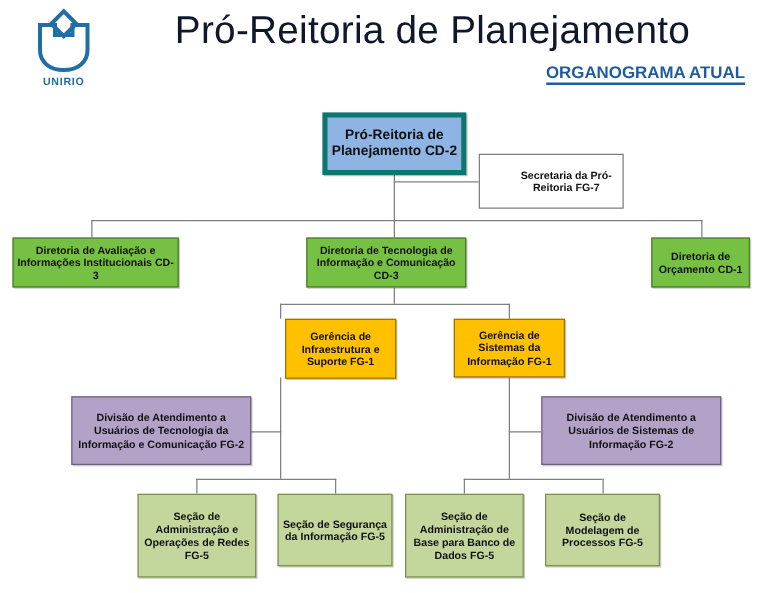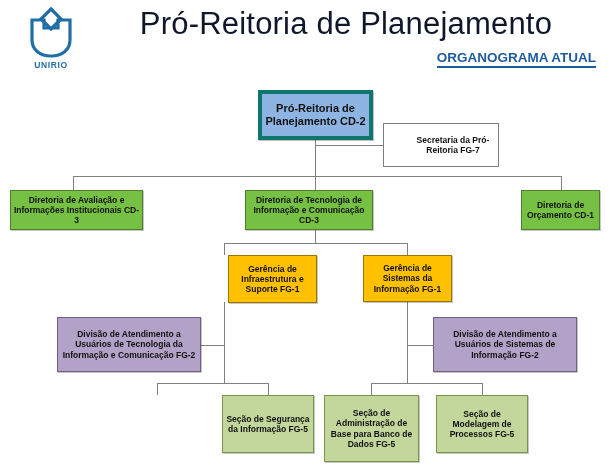--- a/index.html
+++ b/index.html
@@ -156,20 +156,23 @@
   </div>
 
   <div class="node n-purple" style="left:57px;top:317px;width:144px;height:55px;">
     <span class="lbl">Divisão de Atendimento a Usuários de Tecnologia da Informação e Comunicação FG-2</span>
   </div>
 
   <div class="node n-purple" style="left:433px;top:317px;width:144px;height:55px;">
     <span class="lbl">Divisão de Atendimento a Usuários de Sistemas de Informação FG-2</span>
   </div>
 
+  <div class="node n-ltgreen" style="left:110px;top:395px;width:95px;height:67px;">
+    <span class="lbl">Seção de Administração e Operações de Redes FG-5</span>
+  </div>
 
   <div class="node n-ltgreen" style="left:222px;top:395px;width:92px;height:58px;">
     <span class="lbl">Seção de Segurança da Informação FG-5</span>
   </div>
 
   <div class="node n-ltgreen" style="left:324px;top:395px;width:95px;height:67px;">
     <span class="lbl">Seção de Administração de Base para Banco de Dados FG-5</span>
   </div>
 
   <div class="node n-ltgreen" style="left:436px;top:395px;width:92px;height:58px;">

